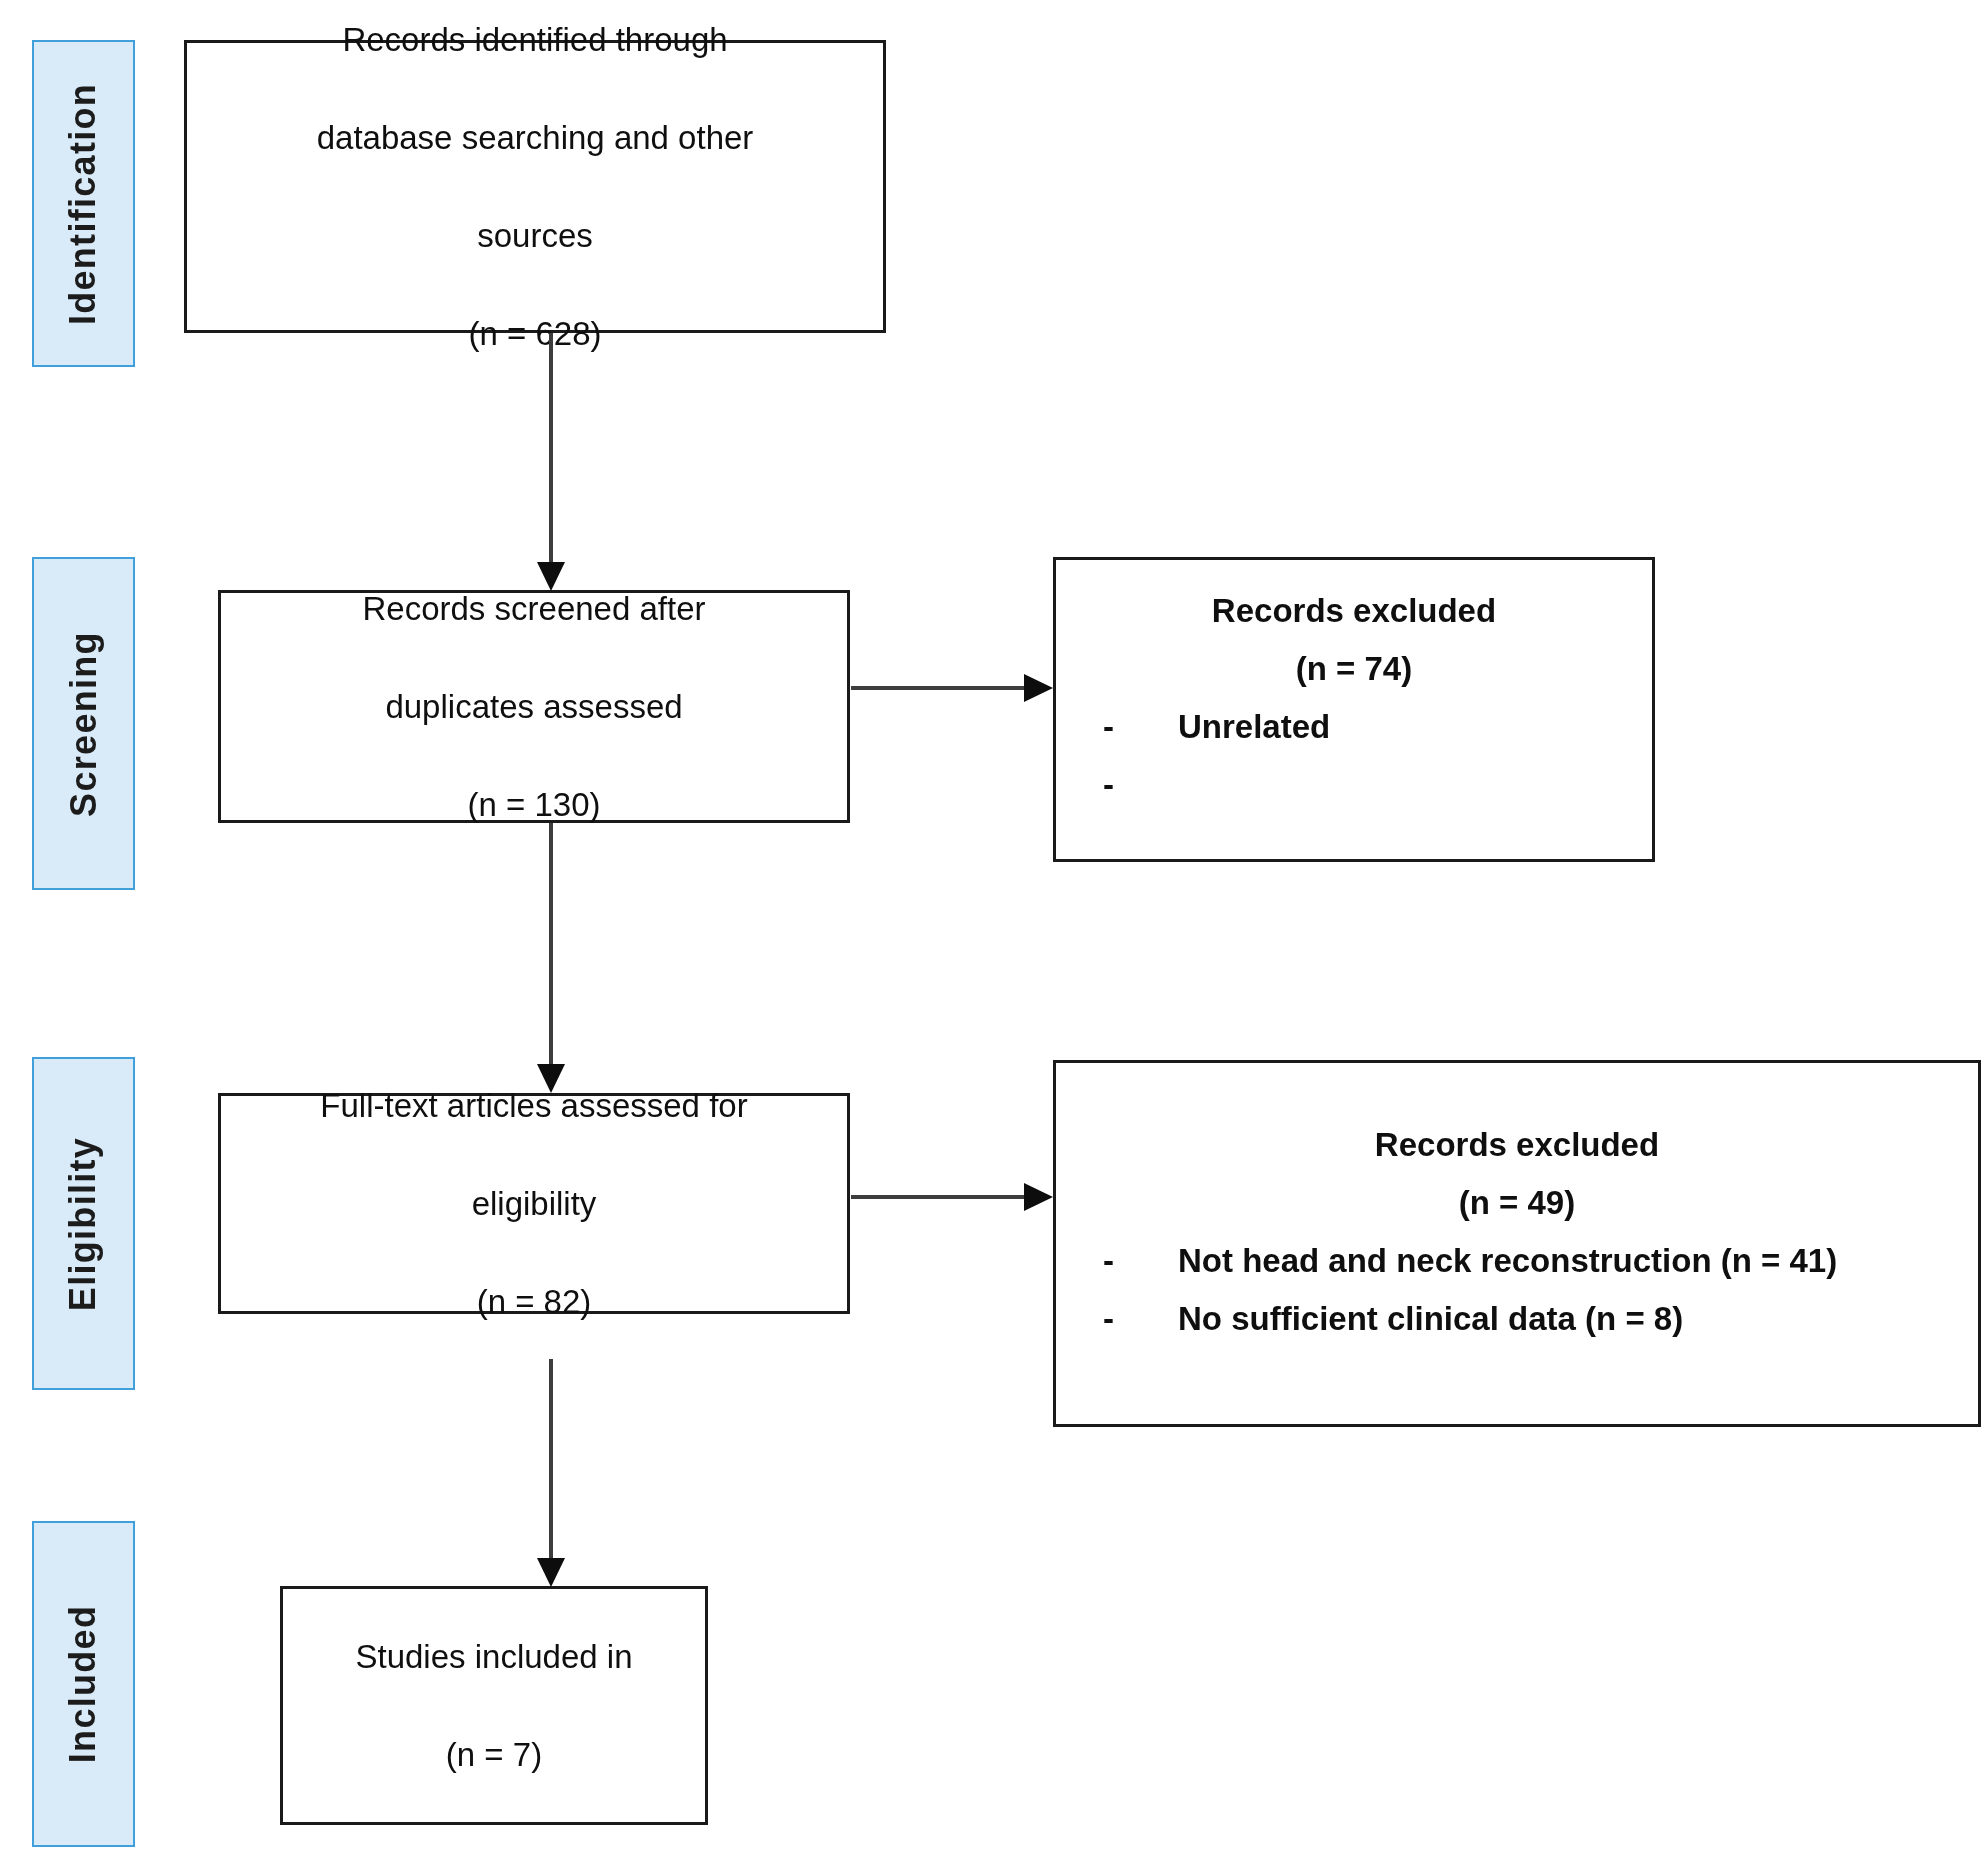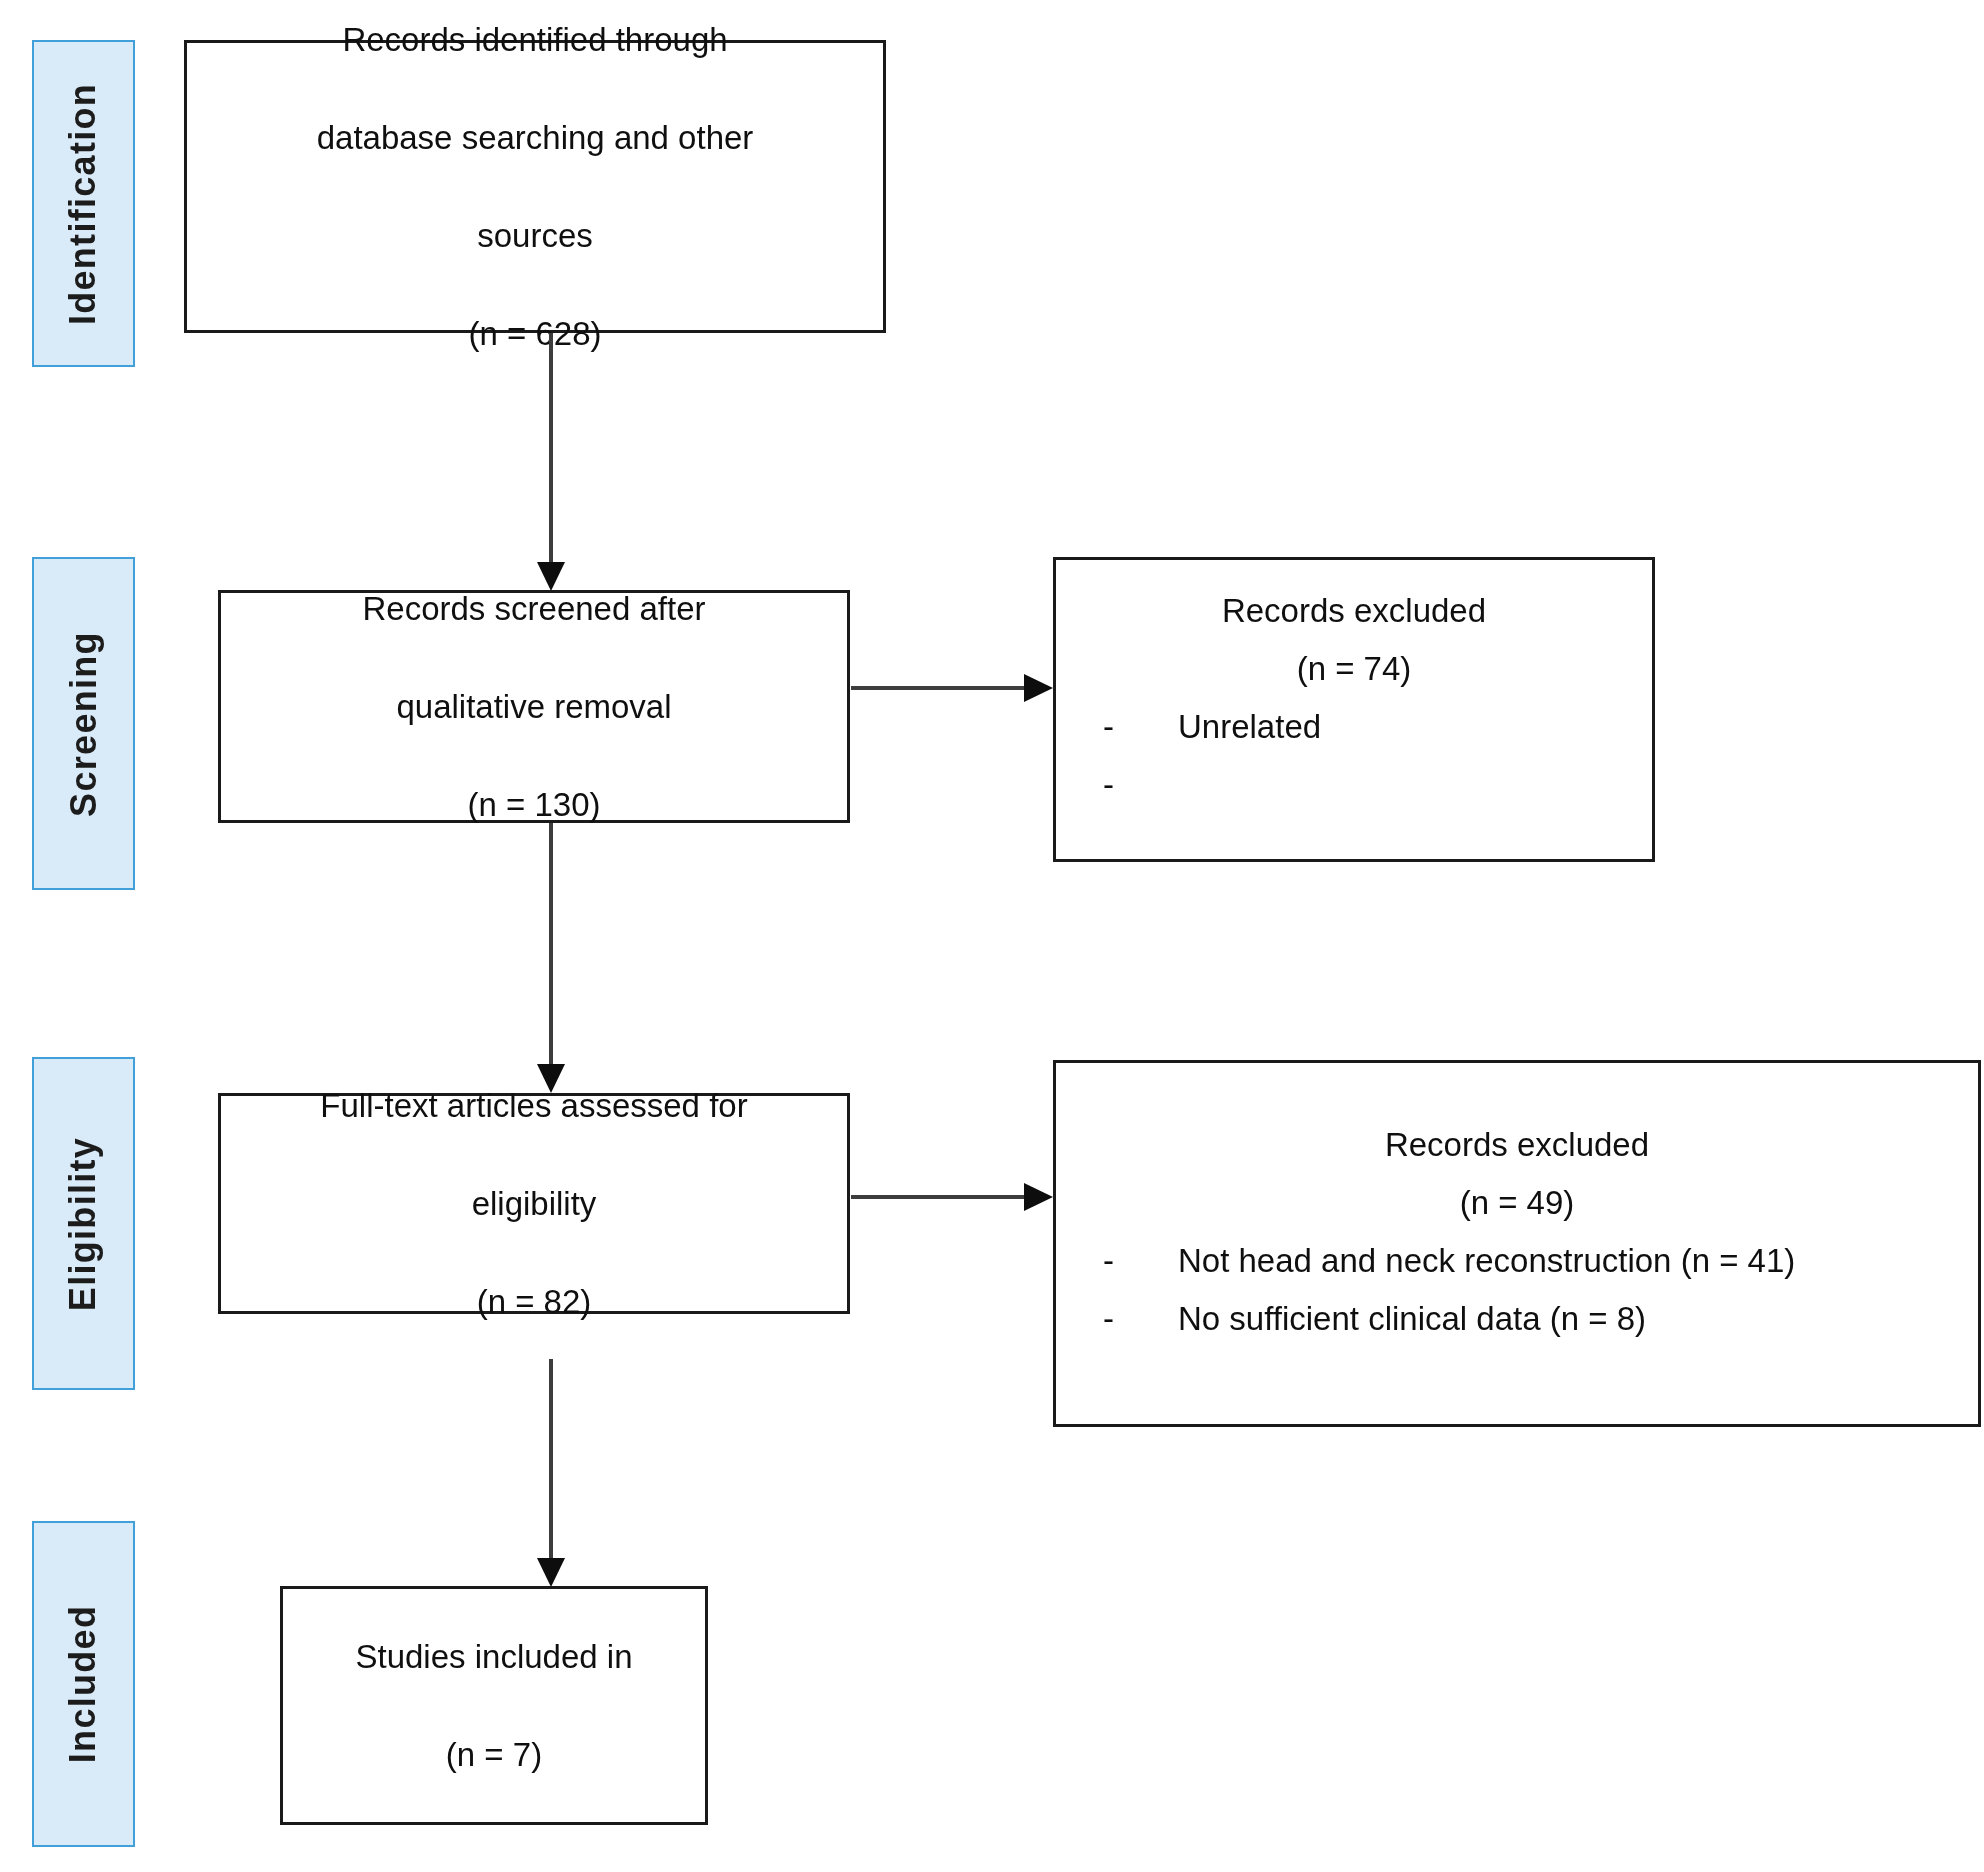--- a/index.html
+++ b/index.html
@@ -60,20 +60,21 @@
   #flow-included   { left: 280px; top: 1586px; width: 428px;  height: 239px; }
 
   
   .side-box {
     position: absolute;
     background: #ffffff;
     border: 3.3px solid var(--box-border);
     display: flex; flex-direction: column;
     justify-content: center;
     padding-bottom: 24px;
+    font-weight: bold;
   }
   .side-box .box-line { text-align: center; }
   .bullet-row {
     display: flex;
     align-items: baseline;
     text-align: left;
     padding-left: 47px;
     font-size: 33px;
     line-height: 58px;
     white-space: nowrap;
@@ -131,21 +132,21 @@
 
   <div class="flow-box" id="flow-identified">
     <div class="box-line">Records identified through</div>
     <div class="box-line">database searching and other</div>
     <div class="box-line">sources</div>
     <div class="box-line">(n = 628)</div>
   </div>
 
   <div class="flow-box" id="flow-screened">
     <div class="box-line">Records screened after</div>
-    <div class="box-line">qualitative removal</div>
+    <div class="box-line">duplicates assessed</div>
     <div class="box-line">(n = 130)</div>
   </div>
 
   <div class="flow-box" id="flow-fulltext">
     <div class="box-line">Full-text articles assessed for</div>
     <div class="box-line">eligibility</div>
     <div class="box-line">(n = 82)</div>
   </div>
 
   <div class="flow-box" id="flow-included">

